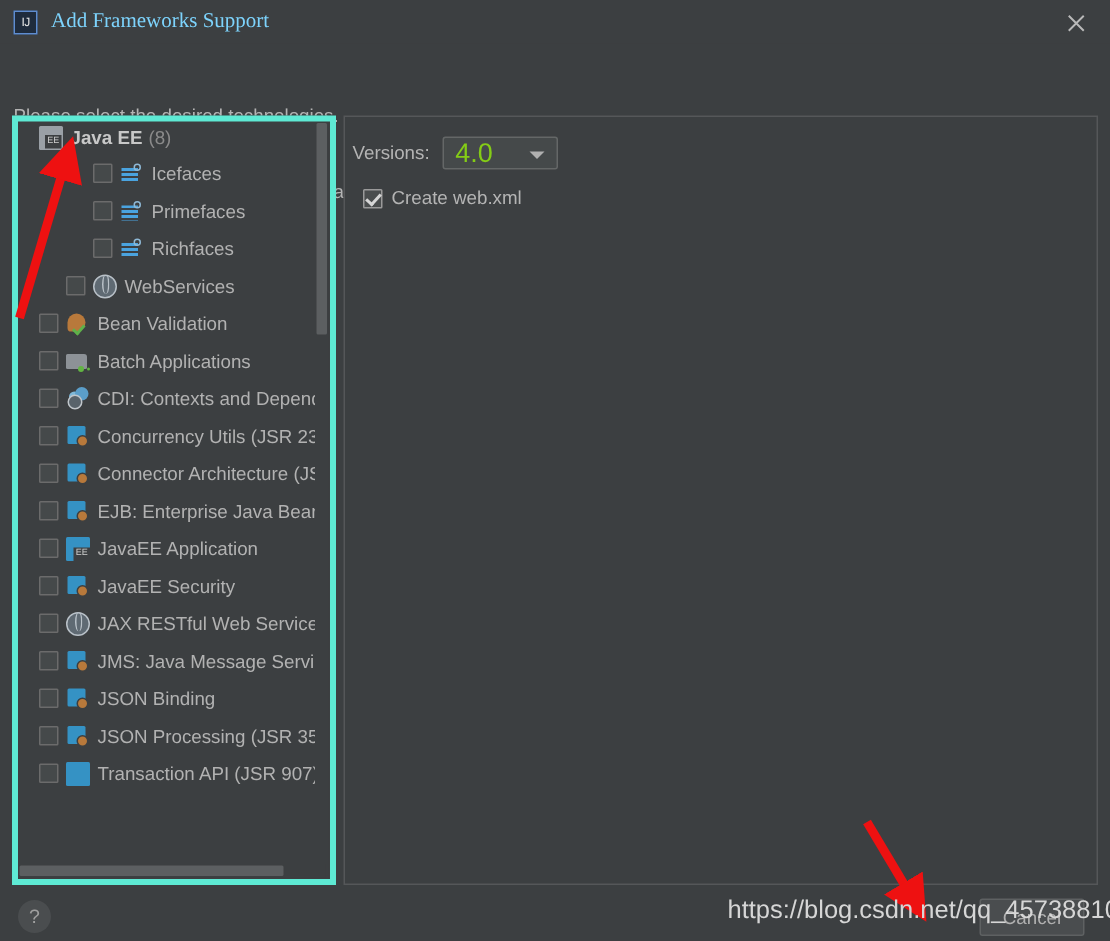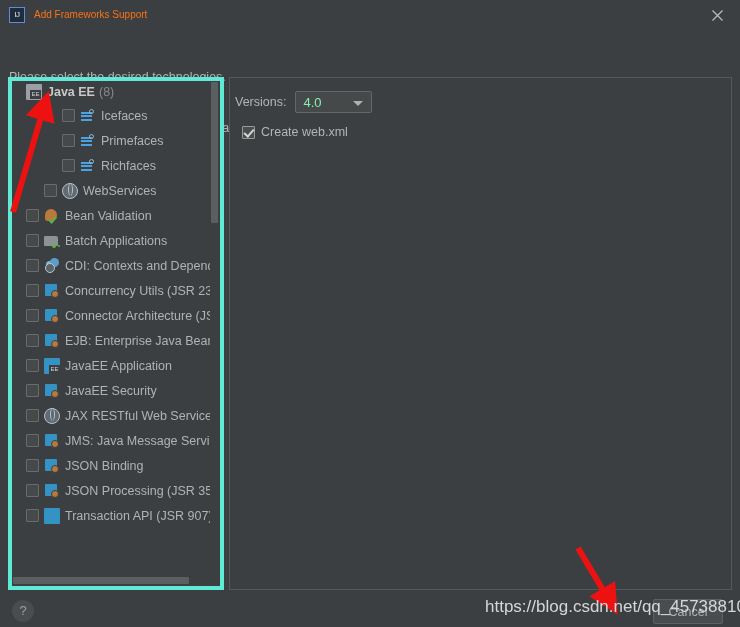--- a/index.html
+++ b/index.html
@@ -37,22 +37,23 @@
     content: "IJ";
     position: absolute; left: 0; top: -1px;
     width: 100%;
     font-size: 8px; line-height: 16px;
     text-align: center;
     color: #e6e6e6;
     font-family: "Liberation Sans", sans-serif;
     letter-spacing: -0.5px;
   }
   .title-text {
-    font-size: 10px;
-    color: #f97316;
+    font-size: 14px;
+    color: #7dd3fc;
+    font-family: Liberation Serif, serif;
   }
   .close-btn {
     position: absolute;
     right: 8px; top: 3px;
     width: 30px; height: 24px;
     display: flex; align-items: center; justify-content: center;
     cursor: pointer;
   }
   .close-btn svg { display: block; }
 
@@ -370,22 +371,22 @@
     width: 77px; height: 22px;
     box-sizing: border-box;
     background: #45494a;
     border: 1px solid #646767;
     border-radius: 2px;
     display: flex; align-items: center;
     position: relative;
     cursor: pointer;
   }
   .combo-value {
-    font-size: 13px;
-    color: #86efac;
+    font-size: 18px;
+    color: #84cc16;
     margin-left: 7px;
   }
   .combo-arrow {
     position: absolute;
     right: 8px; top: 9px;
     width: 0; height: 0;
     border-left: 5px solid transparent;
     border-right: 5px solid transparent;
     border-top: 5px solid #b0b0b0;
   }

